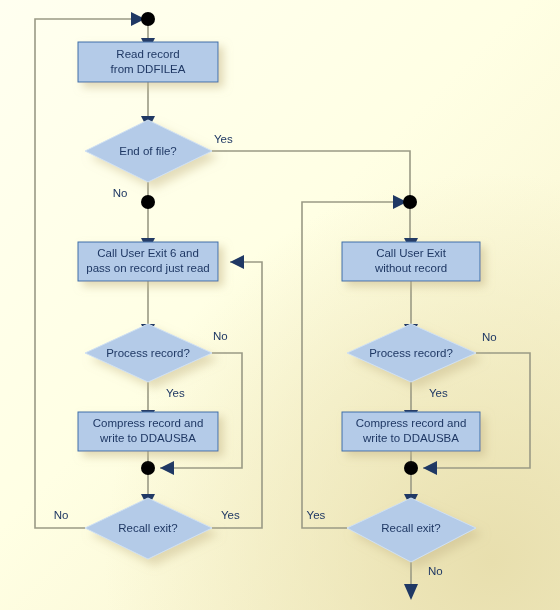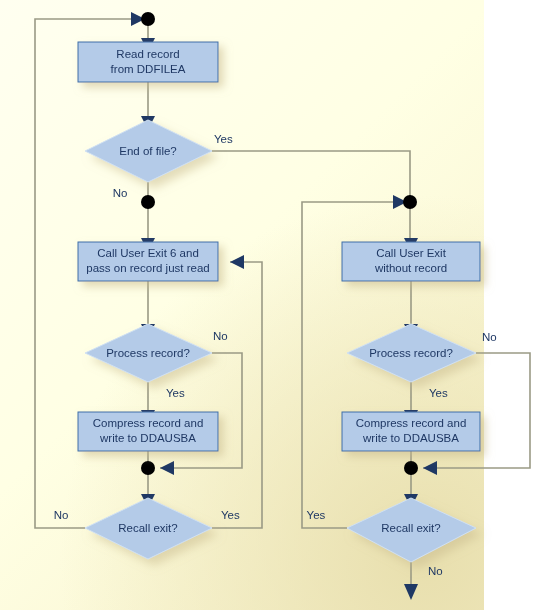--- a/index.html
+++ b/index.html
@@ -8,21 +8,21 @@
     padding: 0;
   }
   body {
     width: 560px;
     height: 610px;
     font-family: "Liberation Sans", sans-serif;
     overflow: hidden;
   }
   #canvas {
     position: relative;
-    width: 484px;
+    width: 560px;
     height: 610px;
     background: #ffffe6;
     background-image:
       radial-gradient(circle at 88% 92%, #e8dfae 0%, rgba(232,223,174,0.55) 22%, rgba(255,255,230,0) 52%),
       linear-gradient(135deg, #fffff0 0%, #ffffe4 45%, #f6f0c8 100%);
   }
   #flow-svg {
     position: absolute;
     left: 0;
     top: 0;

